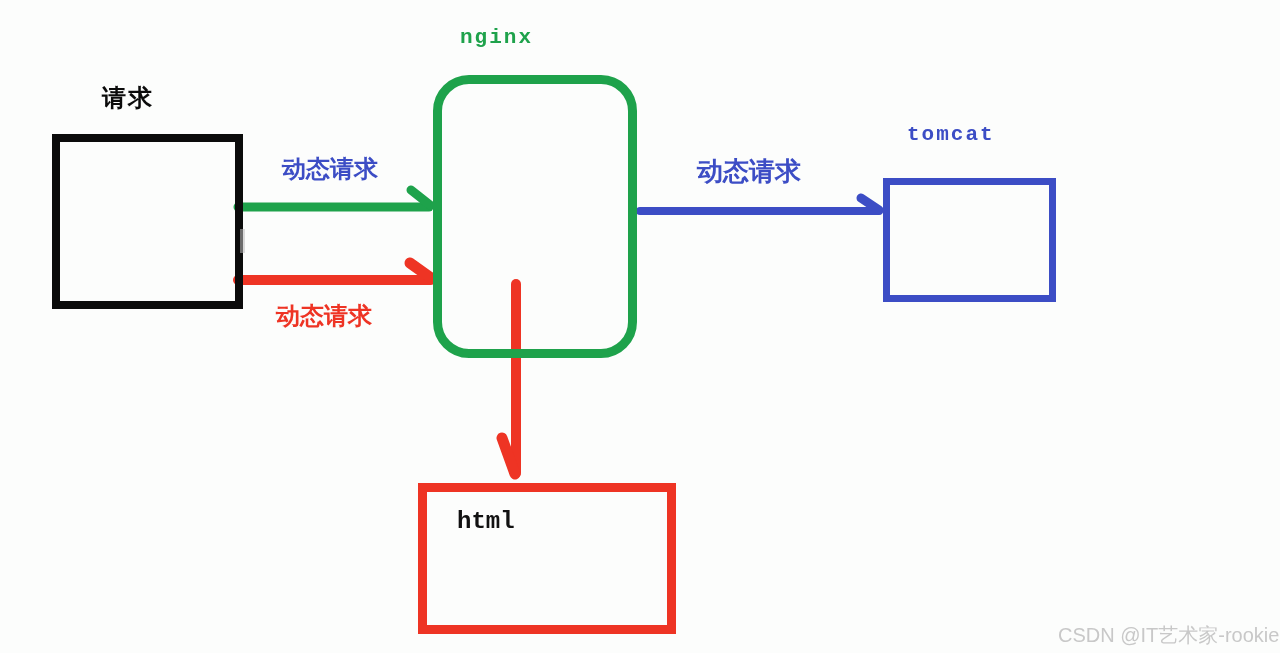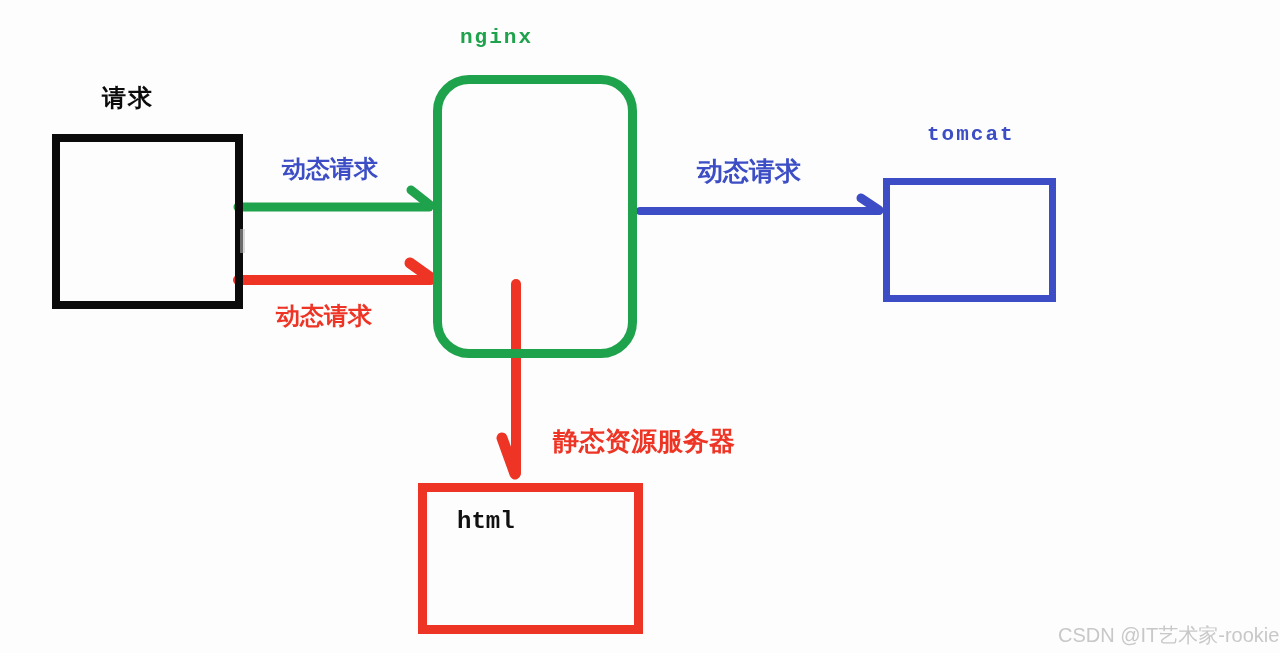--- a/index.html
+++ b/index.html
@@ -45,21 +45,21 @@
     border: 9px solid var(--green);
     border-radius: 36px;
   }
   .tomcat-box {
     left: 883px; top: 178px;
     width: 173px; height: 124px;
     border: 7px solid var(--blue);
   }
   .static-box {
     left: 418px; top: 483px;
-    width: 225px; height: 151px;
+    width: 258px; height: 151px;
     border: 9px solid var(--red);
     padding: 16px 0 0 30px;
   }
 
   .label {
     position: absolute;
     font-weight: bold;
     white-space: nowrap;
   }
   .request-label {
@@ -76,21 +76,20 @@
     left: 460px; top: 26px;
     font-size: 21px;
     color: var(--green);
     letter-spacing: 2px;
   }
   .tomcat-label {
     left: 907px; top: 123px;
     font-size: 21px;
     color: var(--blue);
     letter-spacing: 2px;
-    margin-left: 20px;
   }
   .dyn-left-label {
     left: 282px; top: 153px;
     font-size: 24px;
     color: var(--blue);
   }
   .static-left-label {
     left: 276px; top: 300px;
     font-size: 24px;
     color: var(--red);
@@ -157,21 +156,20 @@
 
   <div class="label mono nginx-label">nginx</div>
   <div class="box nginx-box"></div>
 
   <div class="label mono tomcat-label">tomcat</div>
   <div class="box tomcat-box"></div>
 
   <div class="label dyn-left-label">动态请求</div>
   <div class="label static-left-label">动态请求</div>
   <div class="label dyn-right-label">动态请求</div>
-  <div class="label static-server-label">静态资源服务器</div>
 
   <div class="box static-box">
     <div class="file-line">html</div>
   </div>
 
   <div class="watermark">CSDN @IT艺术家-rookie</div>
 
 </div>
 
 </body></html>

